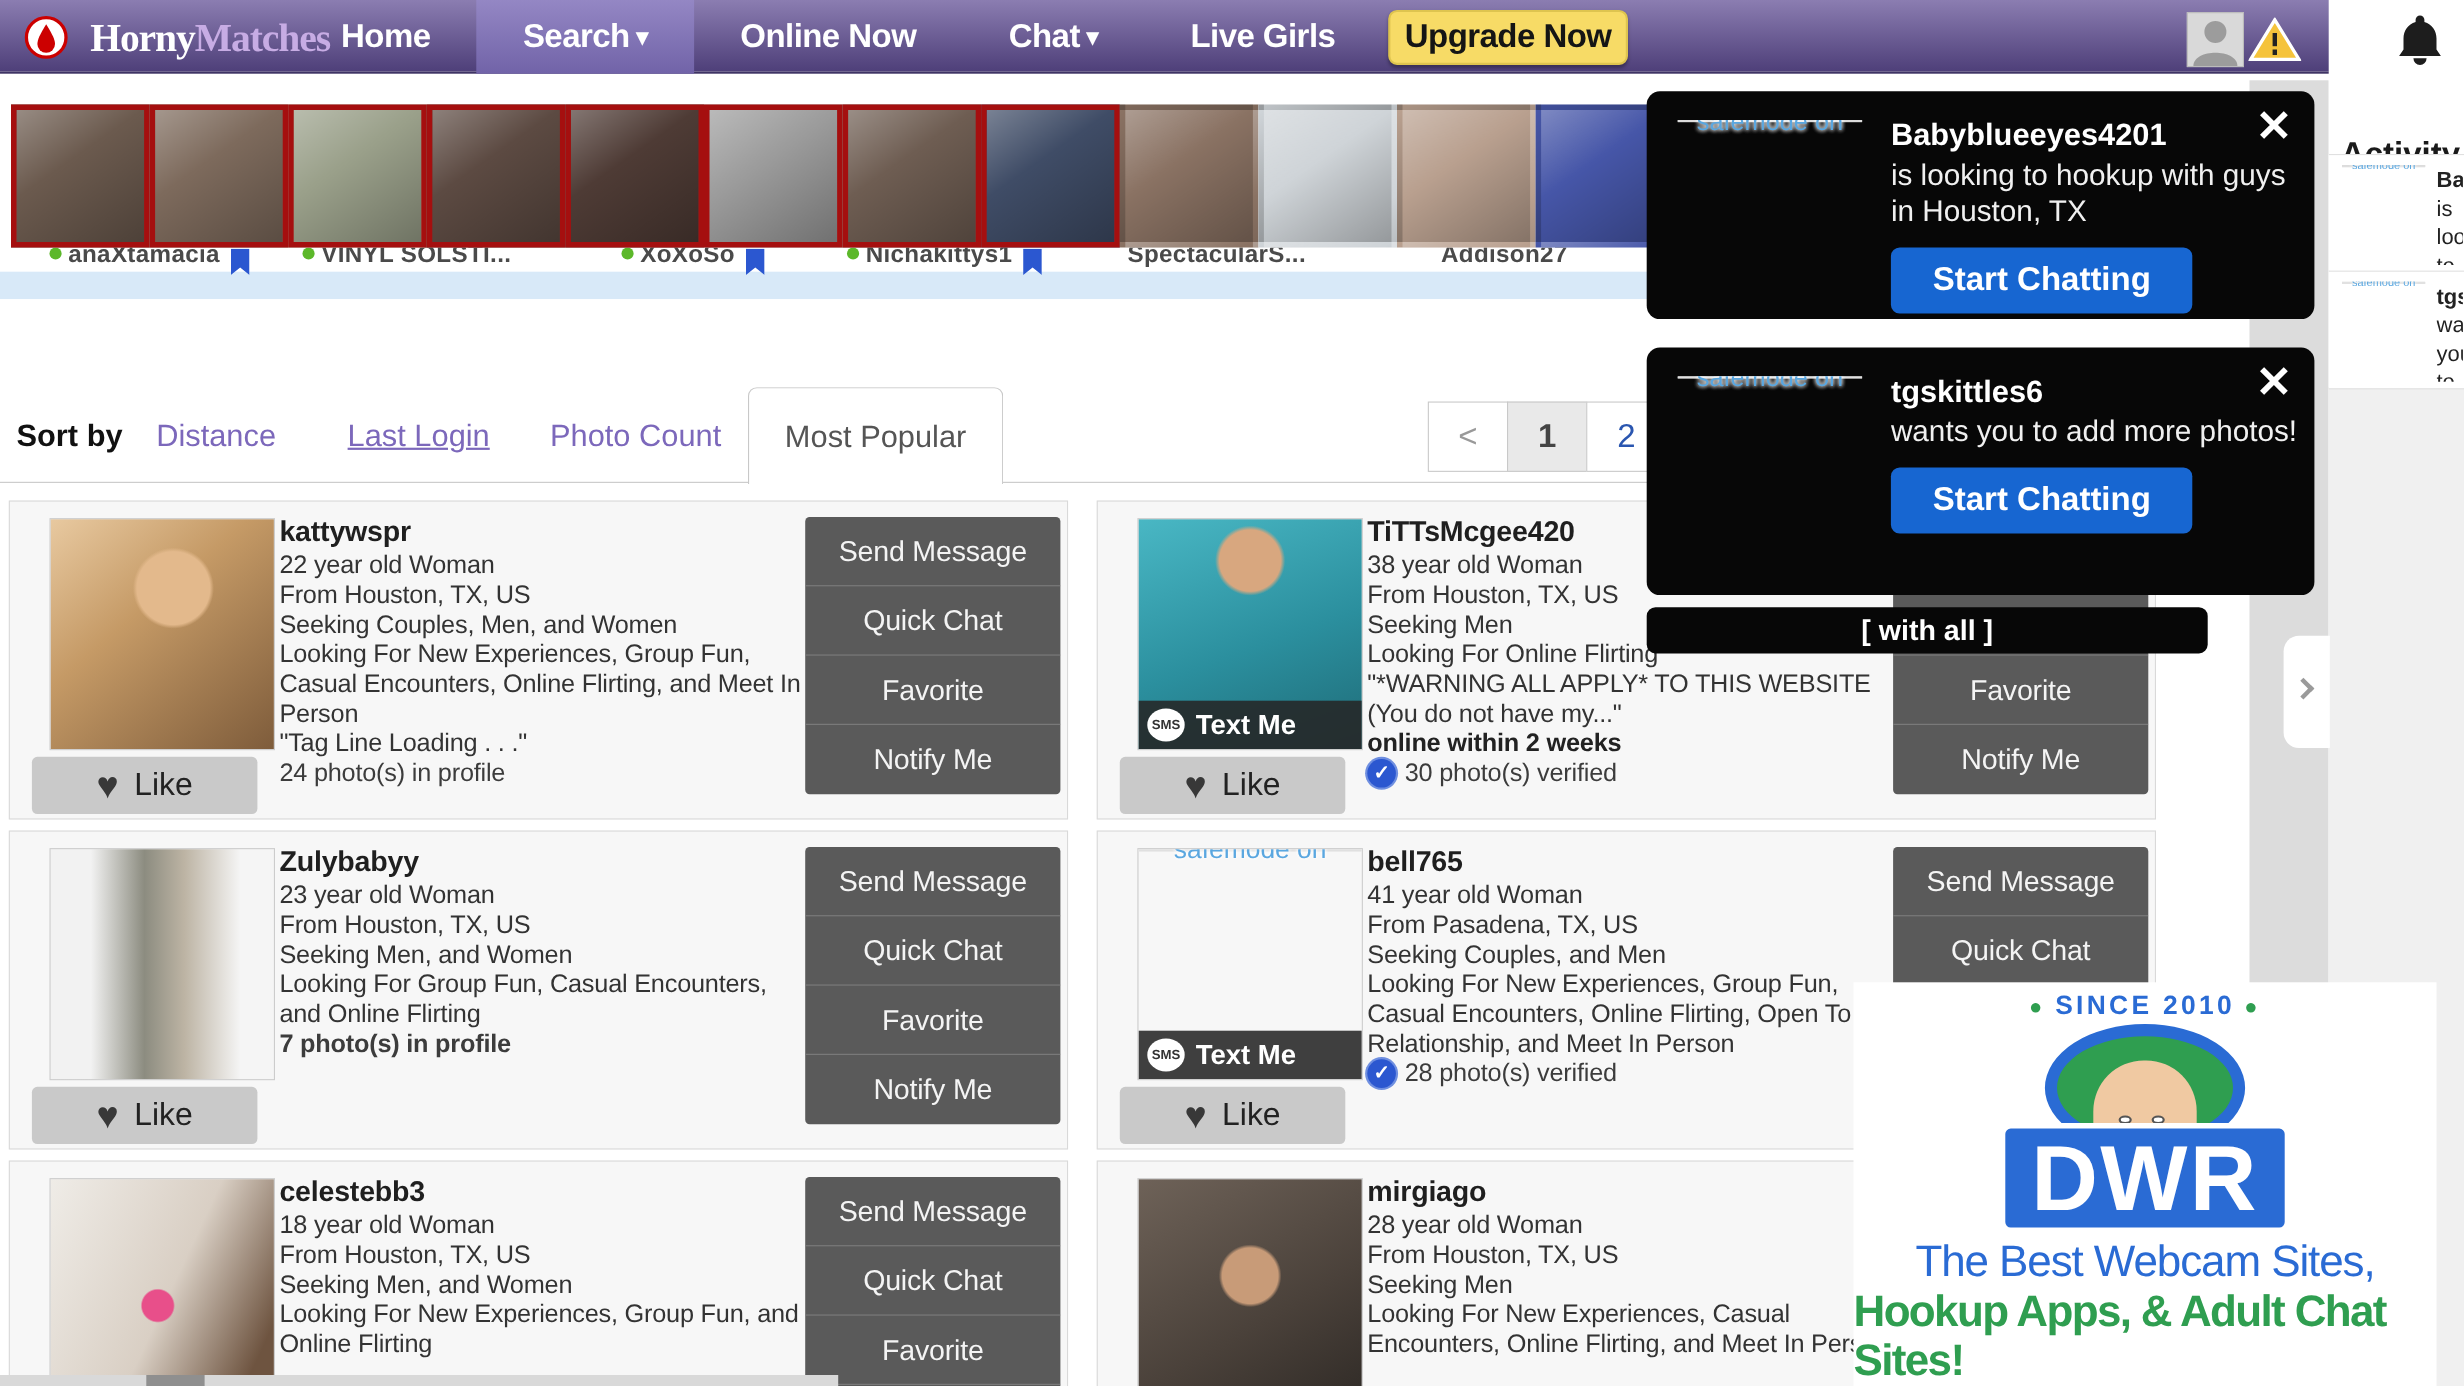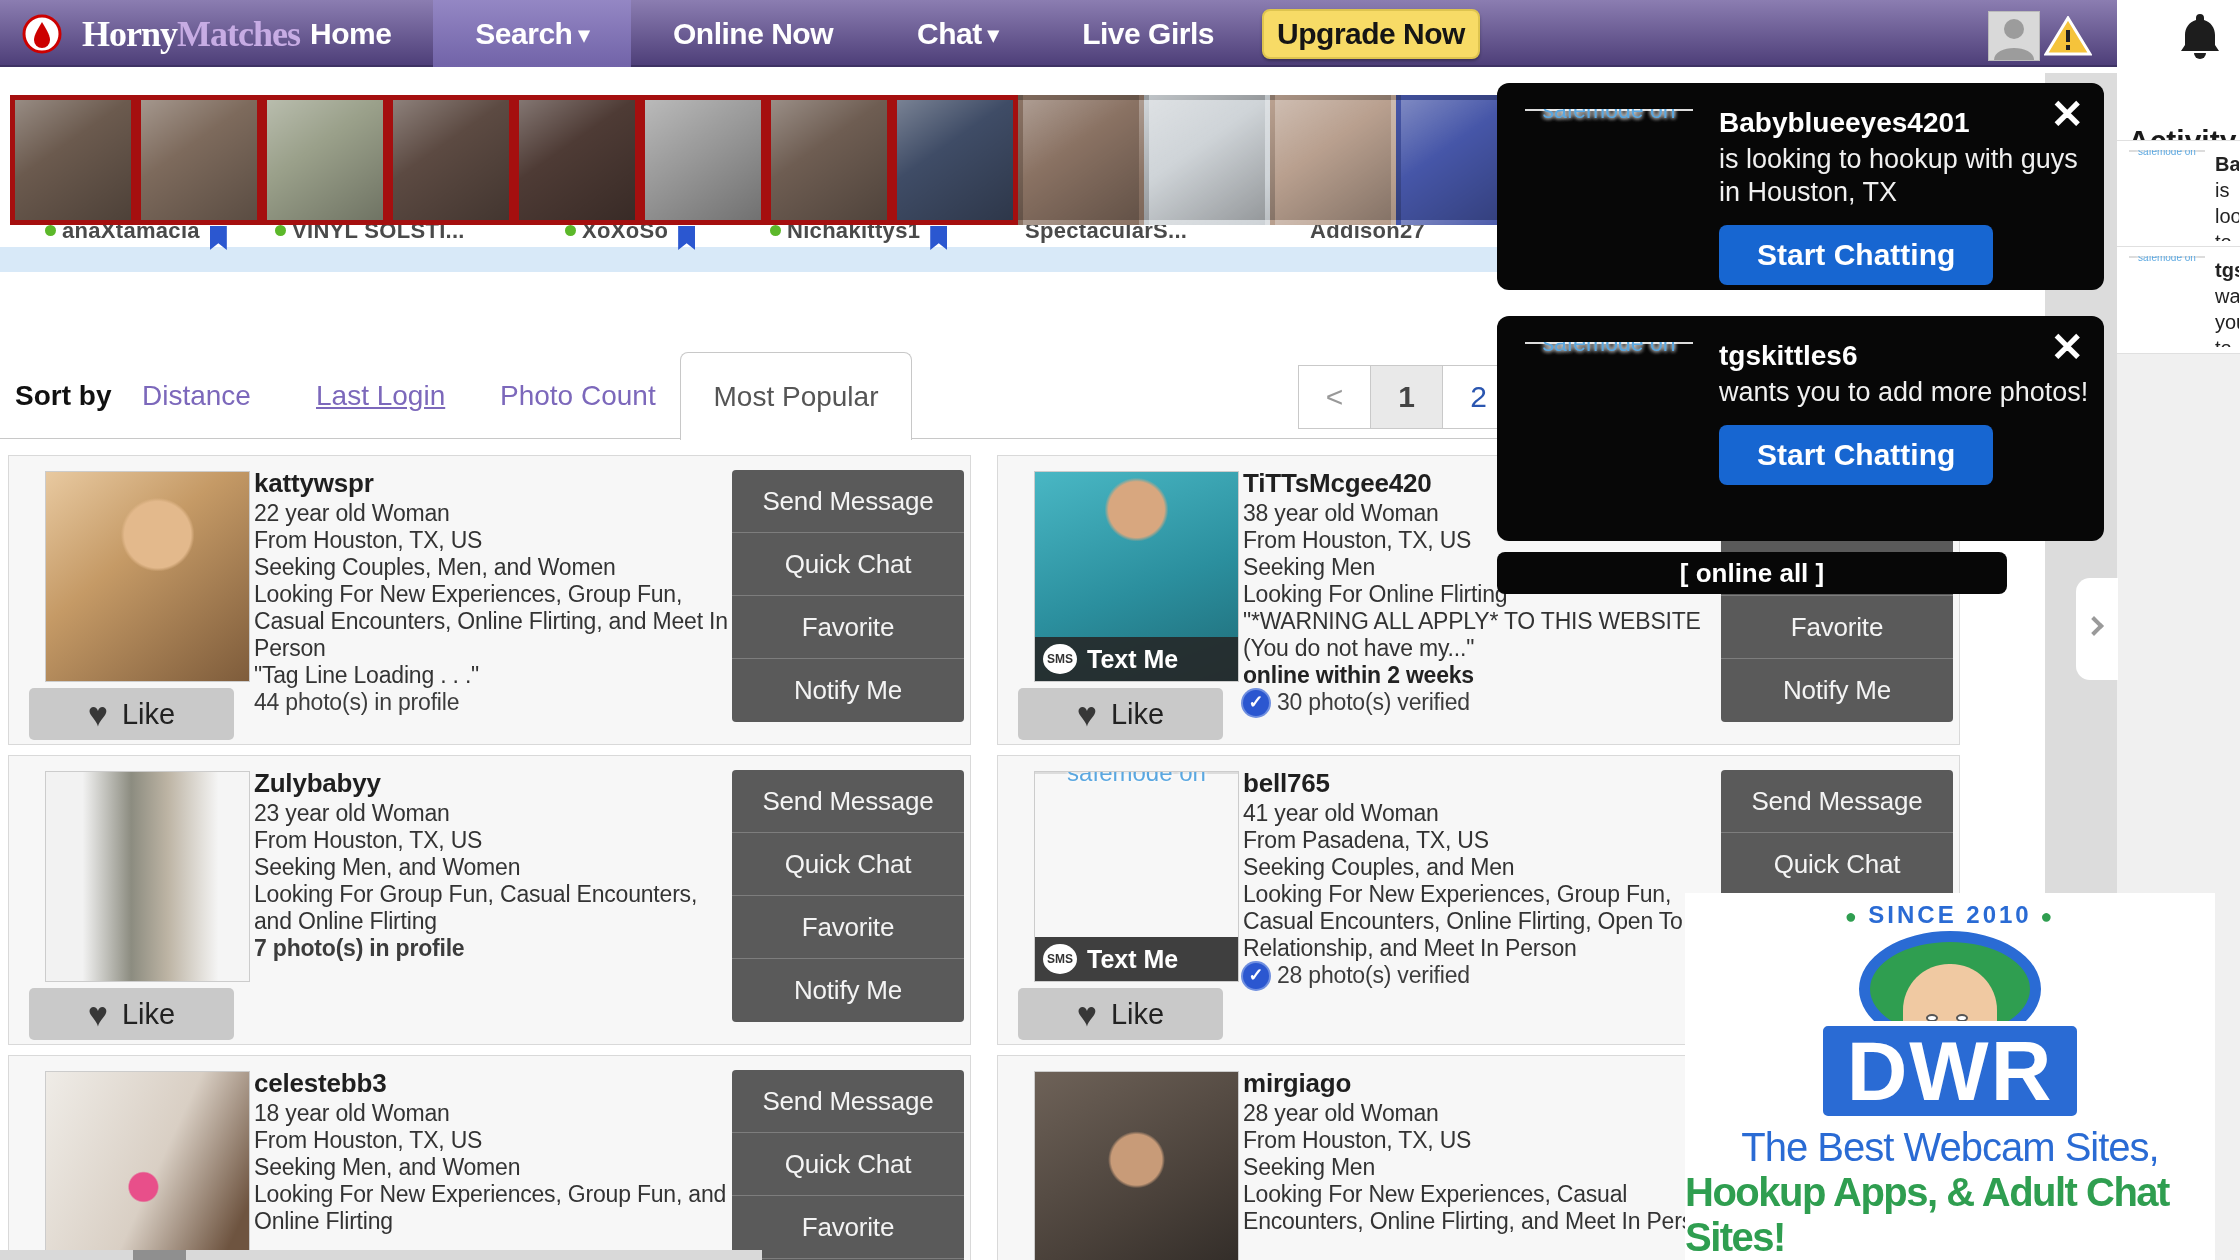--- a/index.html
+++ b/index.html
@@ -268,21 +268,21 @@
       <div>
             <div>22 year old Woman</div>
             <div>From Houston, TX, US</div>
             <div>Seeking Couples, Men, and Women</div>
             <div>Looking For New Experiences, Group Fun, Casual Encounters, Online Flirting, and Meet In Person</div>
             <div>"Tag Line Loading . . ."</div>
           </div>
 
       <div class="photos-line">
 
-        <span>44 photo(s) in profile</span>
+        <span>24 photo(s) in profile</span>
       </div>
     </div>
     <div class="btn-col">
           <div class="card-btn">Send Message</div>
           <div class="card-btn">Quick Chat</div>
           <div class="card-btn">Favorite</div>
           <div class="card-btn">Notify Me</div>
         </div>
   </div>
       <div class="card col-1 row-0">
@@ -460,21 +460,21 @@
   </div>
         </div>
     <div class="n-text">
       <div class="n-user">tgskittles6</div>
       <div class="n-msg">wants you to add more photos!</div>
       <span class="n-chat-btn">Start Chatting</span>
     </div>
     <span class="n-close">✕</span>
   </div>
     </div>
-  <div id="close-all">[ online all ]</div>
+  <div id="close-all">[ with all ]</div>
 
   <div id="sidebar">
     <div id="sidebar-bell">
       <svg width="46" height="48" viewBox="0 0 46 48">
         <path d="M23 2 a4 4 0 0 1 4 4 v2 c7 2 11 8 11 15 v10 l4 6 H4 l4 -6 V23 c0 -7 4 -13 11 -15 V6 a4 4 0 0 1 4 -4 Z" fill="#1d1d1d"></path>
         <path d="M17 41 a6 6 0 0 0 12 0 Z" fill="#1d1d1d"></path>
       </svg>
     </div>
     <div id="activity-title">Activity</div>
     <div id="activity-items">

